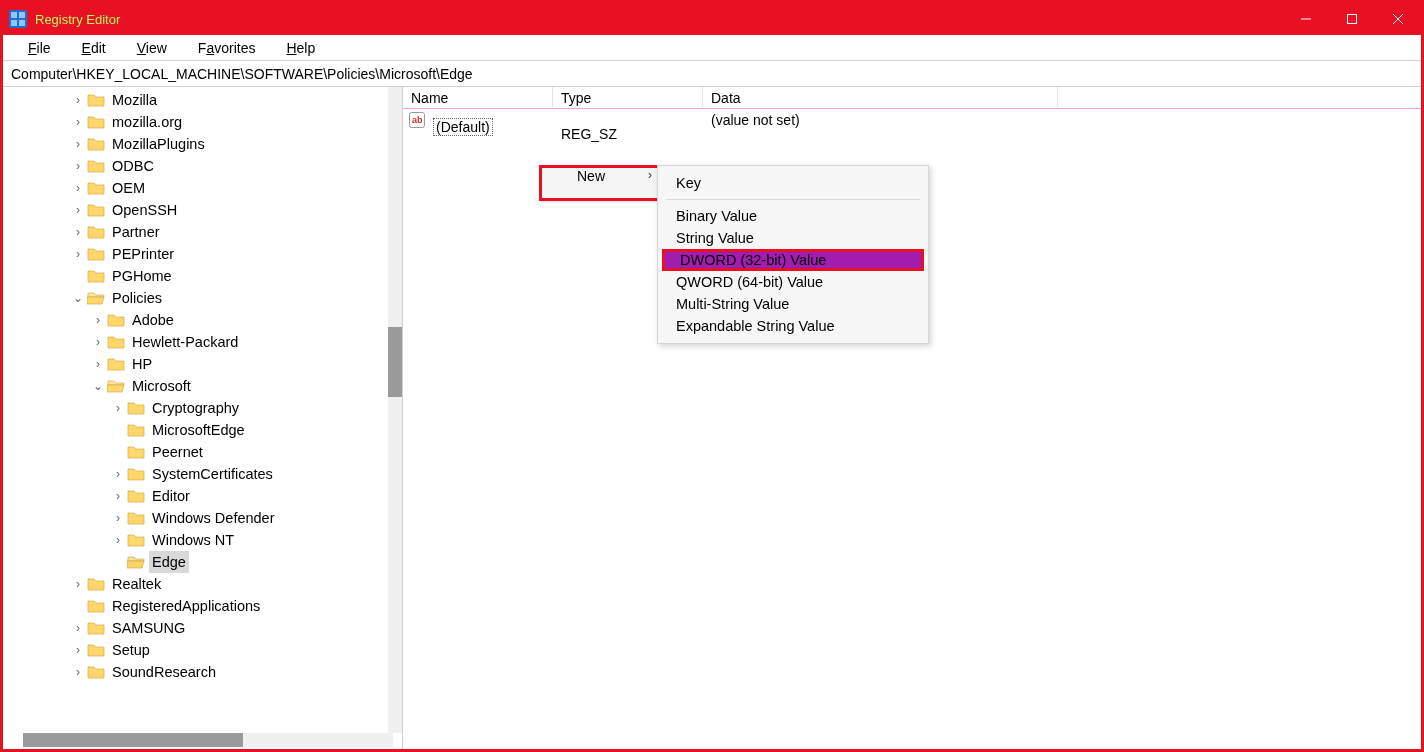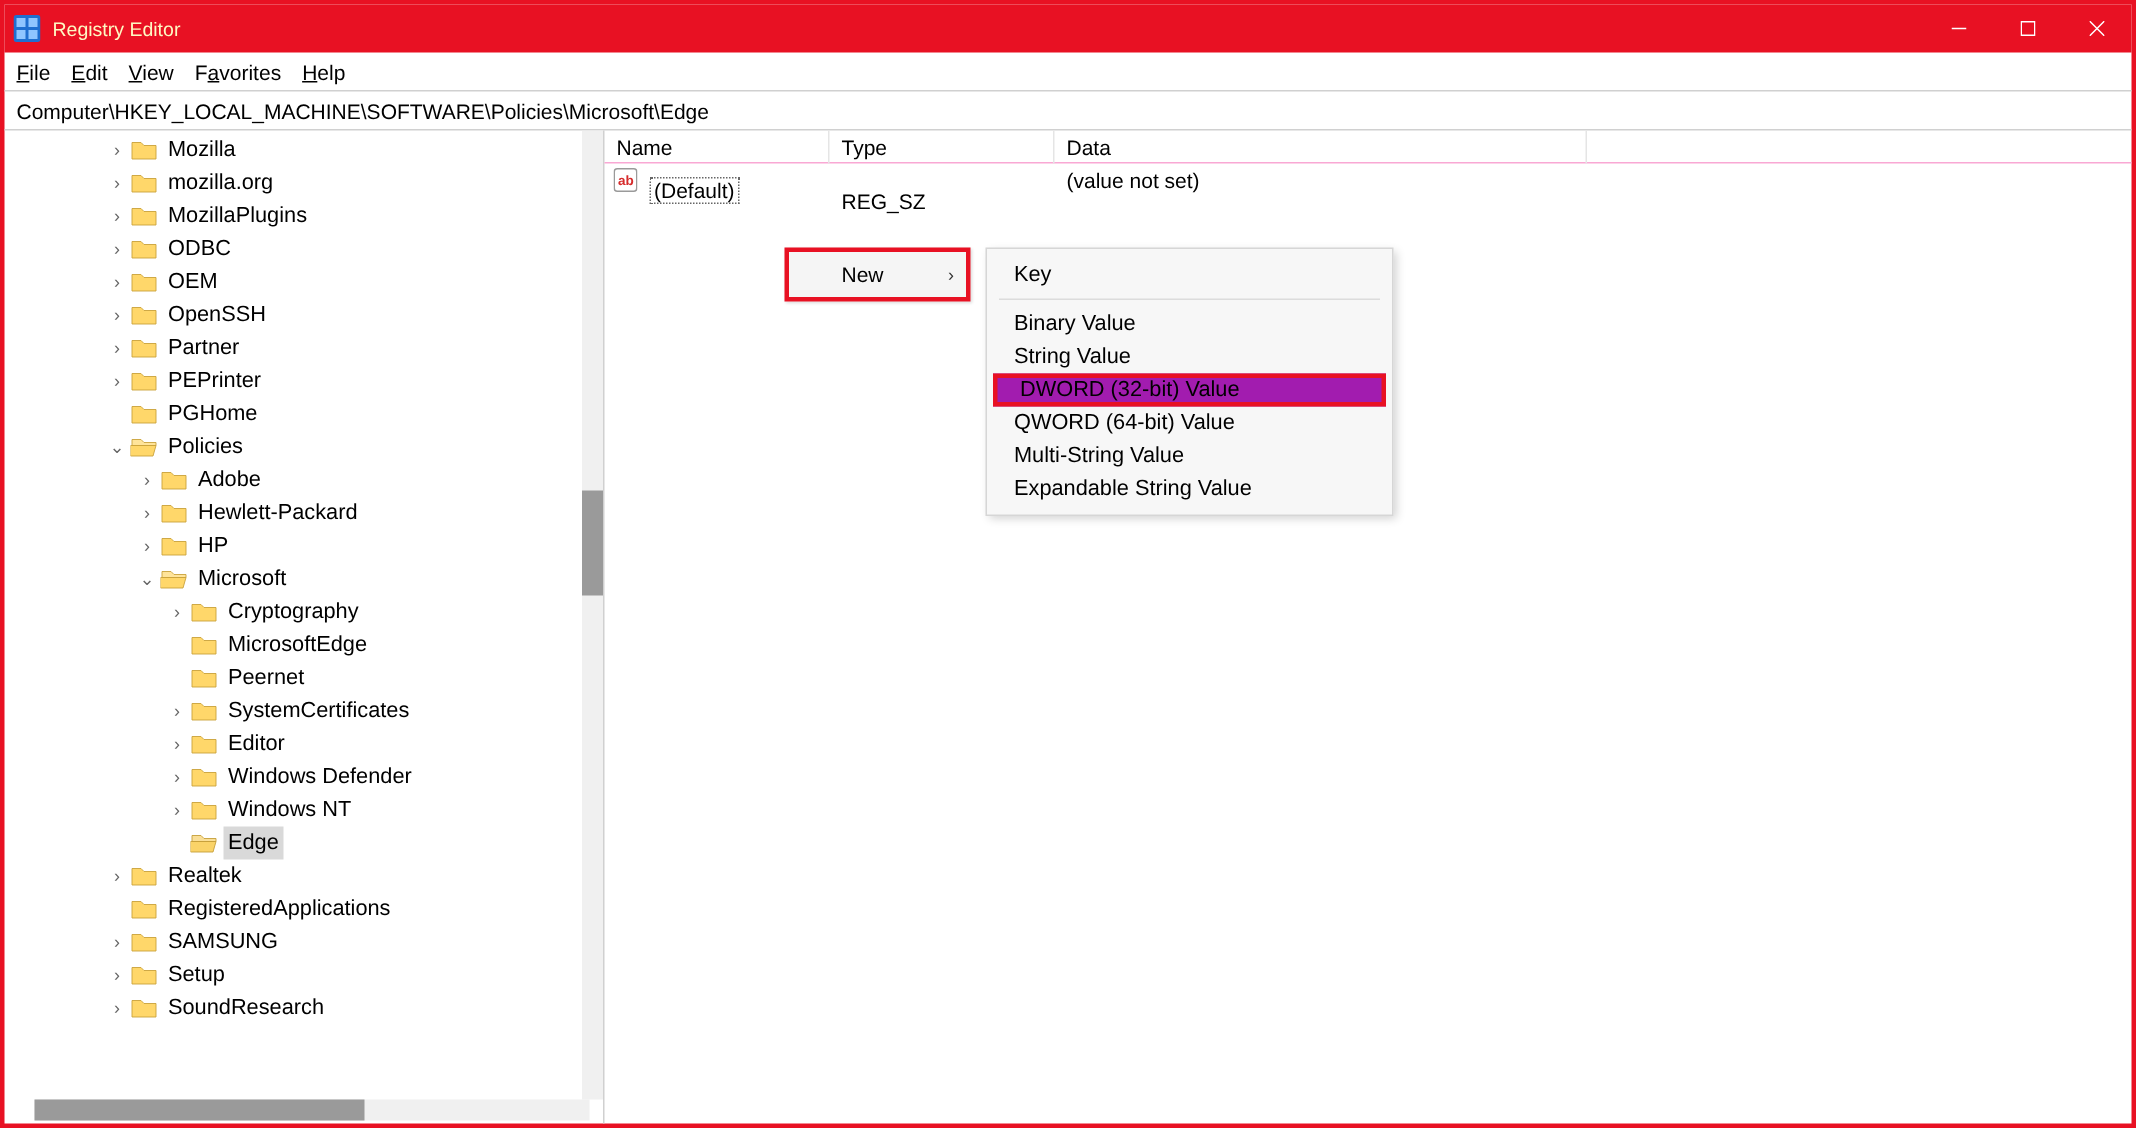--- a/index.html
+++ b/index.html
@@ -1,27 +1,27 @@
 <!DOCTYPE html>
 <html><head>
 <meta charset="utf-8">
 <style>
   * { box-sizing: border-box; font-family: "Segoe UI", Tahoma, sans-serif; }
   html, body { margin:0; padding:0; width:1424px; height:752px; background:#fff; overflow:hidden; }
   .window { width:1424px; height:752px; border:3px solid #e81123; display:flex; flex-direction:column; background:#fff; }
-  .titlebar { height:32px; background:#e81123; color:#fef9c3; display:flex; align-items:center; font-size:13px; }
+  .titlebar { height:32px; background:#e81123; color:#bef264; display:flex; align-items:center; font-size:13px; }
   .titlebar .appicon { width:18px; height:18px; margin:0 8px 0 6px; display:inline-block; }
   .appicon svg { width:18px; height:18px; }
   .titlebar .title { flex:0 0 auto; }
   .titlebar .spacer { flex:1; }
   .sysbtn { width:46px; height:32px; display:flex; align-items:center; justify-content:center; }
   .sysbtn svg { width:10px; height:10px; stroke:#fff; stroke-width:1; fill:none; }
 
   .menubar { height:26px; display:flex; align-items:center; padding:0 8px; font-size:14px; border-bottom:1px solid #d0d0d0; }
-  .menubar .mi { margin-right:14px; cursor:default; }
+  .menubar .mi { margin-right:14px; cursor:default;margin-left:17px; }
   .menubar .mi .accel { text-decoration:underline; }
 
   .addrbar { height:26px; display:flex; align-items:center; padding:0 8px; font-size:14px; border-bottom:1px solid #d0d0d0; }
 
   .content { flex:1; display:flex; min-height:0; }
   .tree-pane { width:400px; border-right:1px solid #d0d0d0; position:relative; overflow:hidden; }
   .tree-scroll { position:absolute; inset:0; overflow:hidden; }
   .tree { font-size:14.5px; line-height:22px; padding-top:2px; }
   .tn { display:flex; align-items:center; height:22px; white-space:nowrap; }
   .tw { display:inline-block; width:14px; text-align:center; color:#666; font-size:12px; user-select:none; }
@@ -42,21 +42,21 @@
   .col-type { width:150px; }
   .col-data { flex:1; border-right:1px solid #e5e5e5; max-width:355px;}
   .list-body { font-size:14px; }
   .row { display:flex; align-items:center; height:22px; }
   .row .cell { padding:0 8px; }
   .row .iconcell { width:22px; display:flex; align-items:center; justify-content:center; padding:0 0 0 6px;}
   .ab-icon { width:16px; height:16px; }
   .row .namecell { width:128px;margin-top:14px; }
   .namecell .focusbox { border:1px dotted #666; padding:0 2px; }
 
-  .ctx-new { position:absolute; left:120px; top:78px; width:124px; height:36px; border:3px solid #e81123; background:#f5f5f5; display:flex; align-items:center; font-size:14px; box-shadow:1px 1px 2px rgba(0,0,0,0.15); }
+  .ctx-new { position:absolute; left:136px; top:78px; width:124px; height:36px; border:3px solid #e81123; background:#f5f5f5; display:flex; font-size:14px; box-shadow:1px 1px 2px rgba(0,0,0,0.15); }
   .ctx-new .lbl { flex:1; text-align:center; }
   .ctx-new .arrow { width:20px; text-align:center; color:#333; font-size:12px; }
 
   .submenu { position:absolute; left:254px; top:78px; width:272px; background:#f7f7f7; border:1px solid #d6d6d6; box-shadow:2px 2px 6px rgba(0,0,0,0.18); padding:6px 0; font-size:14.5px; }
   .submenu .mi { padding:3px 18px; }
   .submenu .sep { height:1px; background:#dcdcdc; margin:5px 8px; }
   .submenu .mi.hl { background:#a21caf; border:3px solid #e81123; padding:0px 15px; margin:0 4px;}
 </style>
 </head>
 <body>

